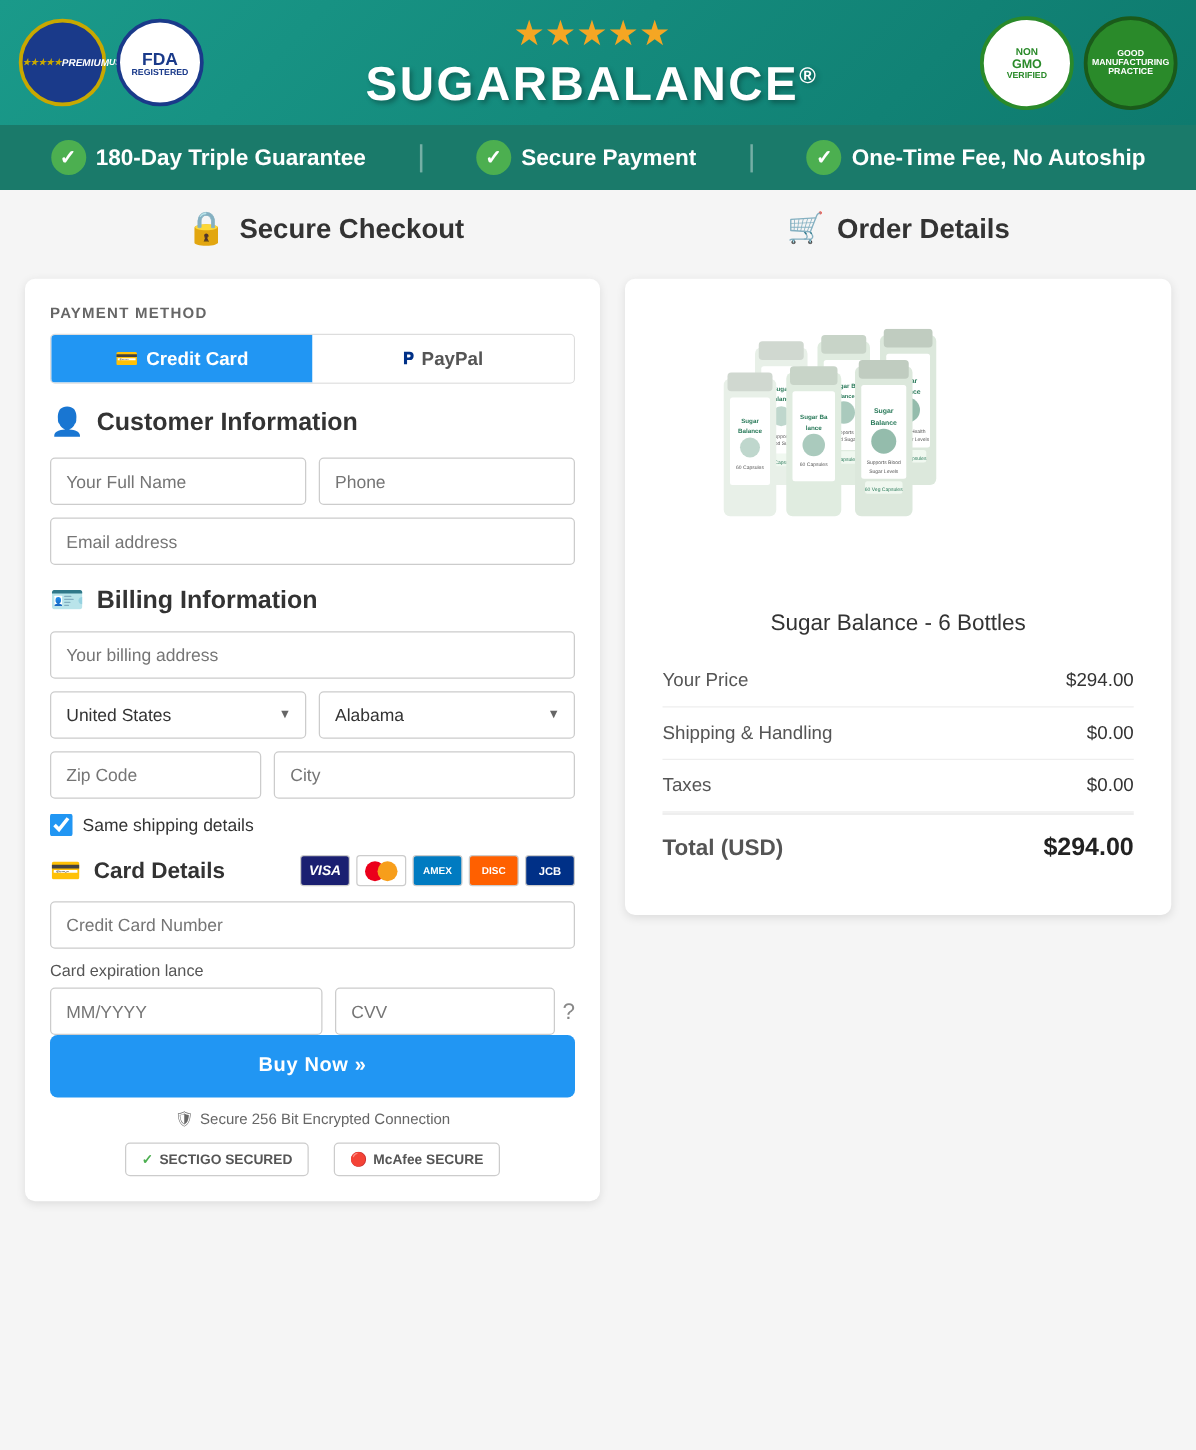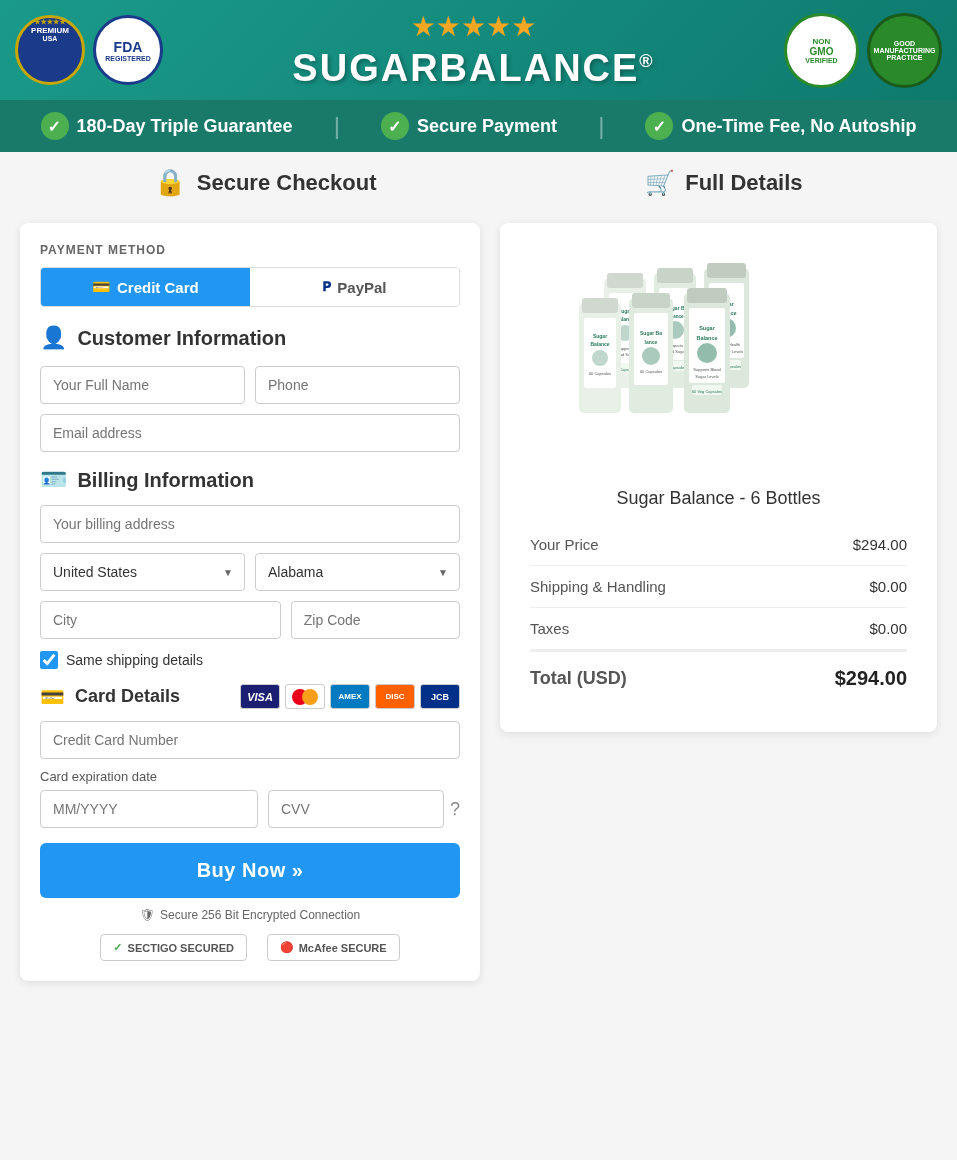--- a/index.html
+++ b/index.html
@@ -11,23 +11,24 @@
       padding: 10px 15px;
       display: flex;
       align-items: center;
       justify-content: space-between;
     }
     .header-left { display: flex; align-items: center; gap: 8px; }
     .header-logo-usa {
       width: 70px; height: 70px; border-radius: 50%;
       background: #1a3a8a;
       border: 3px solid #c8a800;
-      display: flex; align-items: center; justify-content: flex-start;
+      display: flex; align-items: center; justify-content: space-between;
       color: white; font-size: 9px; font-weight: bold; text-align: center;
-      flex-direction: column;
+      flex-direction: row;
+      font-style: italic;
     }
     .header-logo-fda {
       width: 70px; height: 70px; border-radius: 50%;
       background: white;
       border: 3px solid #1a3a8a;
       display: flex; align-items: center; justify-content: center;
       color: #1a3a8a; font-size: 10px; font-weight: bold; text-align: center;
       flex-direction: column;
     }
     .header-title {
@@ -150,22 +151,22 @@
     .mc-orange { width: 16px; height: 16px; border-radius: 50%; background: #F79E1B; margin-left: -6px; }
 
     .cvv-row { display: flex; gap: 10px; align-items: center; }
     .cvv-help { color: #888; font-size: 18px; cursor: pointer; }
 
     .expiry-label { font-size: 13px; color: #555; margin-bottom: 6px; font-weight: 500; }
 
     
     .buy-button {
       width: 100%; padding: 16px; background: #2196F3; color: white;
-      border: none; border-radius: 6px; font-size: 20px; font-weight: bold;
-      cursor: pointer; margin-top: 15px; letter-spacing: 0.5px;
+      border: none; border-radius: 6px; font-size: 16px; font-weight: bold;
+      cursor: pointer; letter-spacing: 0.5px;
     }
 
     .security-note {
       text-align: center; color: #666; font-size: 12px; margin-top: 10px;
       display: flex; align-items: center; justify-content: center; gap: 5px;
     }
     .trust-badges { display: flex; justify-content: center; gap: 20px; margin-top: 12px; }
     .trust-badge {
       padding: 6px 12px; border: 1px solid #ccc; border-radius: 4px;
       font-size: 11px; font-weight: bold; color: #555;
@@ -257,21 +258,21 @@
   </div>
 </div>
 
 <div class="page-headers">
   <div class="checkout-header">
     <span style="font-size:26px;">🔒</span>
     <span>Secure Checkout</span>
   </div>
   <div class="order-header">
     <span style="font-size:24px;">🛒</span>
-    <span>Full Details</span>
+    <span>Order Details</span>
   </div>
 </div>
 
 <div class="main-content">
 
   <div class="left-panel">
 
     
     <div class="payment-method-label">PAYMENT METHOD</div>
     <div class="payment-tabs">
@@ -322,22 +323,22 @@
           <select class="state-select">
             <option>Alabama</option>
             <option>Alaska</option>
             <option>Arizona</option>
             <option>California</option>
           </select>
         </div>
       </div>
 
       <div class="form-row" style="margin-top:10px;">
+        <input class="form-input" type="text" style="flex: 1 1 0%;" placeholder="Zip Code">
         <input class="form-input" type="text" style="flex: 1.5 1 0%;" placeholder="City">
-        <input class="form-input" type="text" style="flex: 1 1 0%;" placeholder="Zip Code">
       </div>
 
       <div class="checkbox-row">
         <input type="checkbox" class="checkbox-input" checked="" style="">
         <label class="checkbox-label">Same shipping details</label>
       </div>
     </div>
 
     
     <div class="card-details-section">
@@ -357,21 +358,21 @@
           <div class="card-icon ci-amex" style="font-size:8px;">AMEX</div>
           <div class="card-icon ci-discover" style="font-size:8px;">DISC</div>
           <div class="card-icon ci-jcb" style="font-size:9px;">JCB</div>
         </div>
       </div>
 
       <div class="form-group">
         <input class="form-input" type="text" style="width: 100%;" placeholder="Credit Card Number">
       </div>
 
-      <div class="expiry-label">Card expiration date</div>
+      <div class="expiry-label">Card expiration lance</div>
       <div class="cvv-row">
         <input class="form-input" type="text" style="flex: 1 1 0%;" placeholder="MM/YYYY">
         <div style="display:flex; align-items:center; flex:1; gap:6px;">
           <input class="form-input" type="text" style="flex: 1 1 0%;" placeholder="CVV">
           <span class="cvv-help">?</span>
         </div>
       </div>
     </div>
 
     

